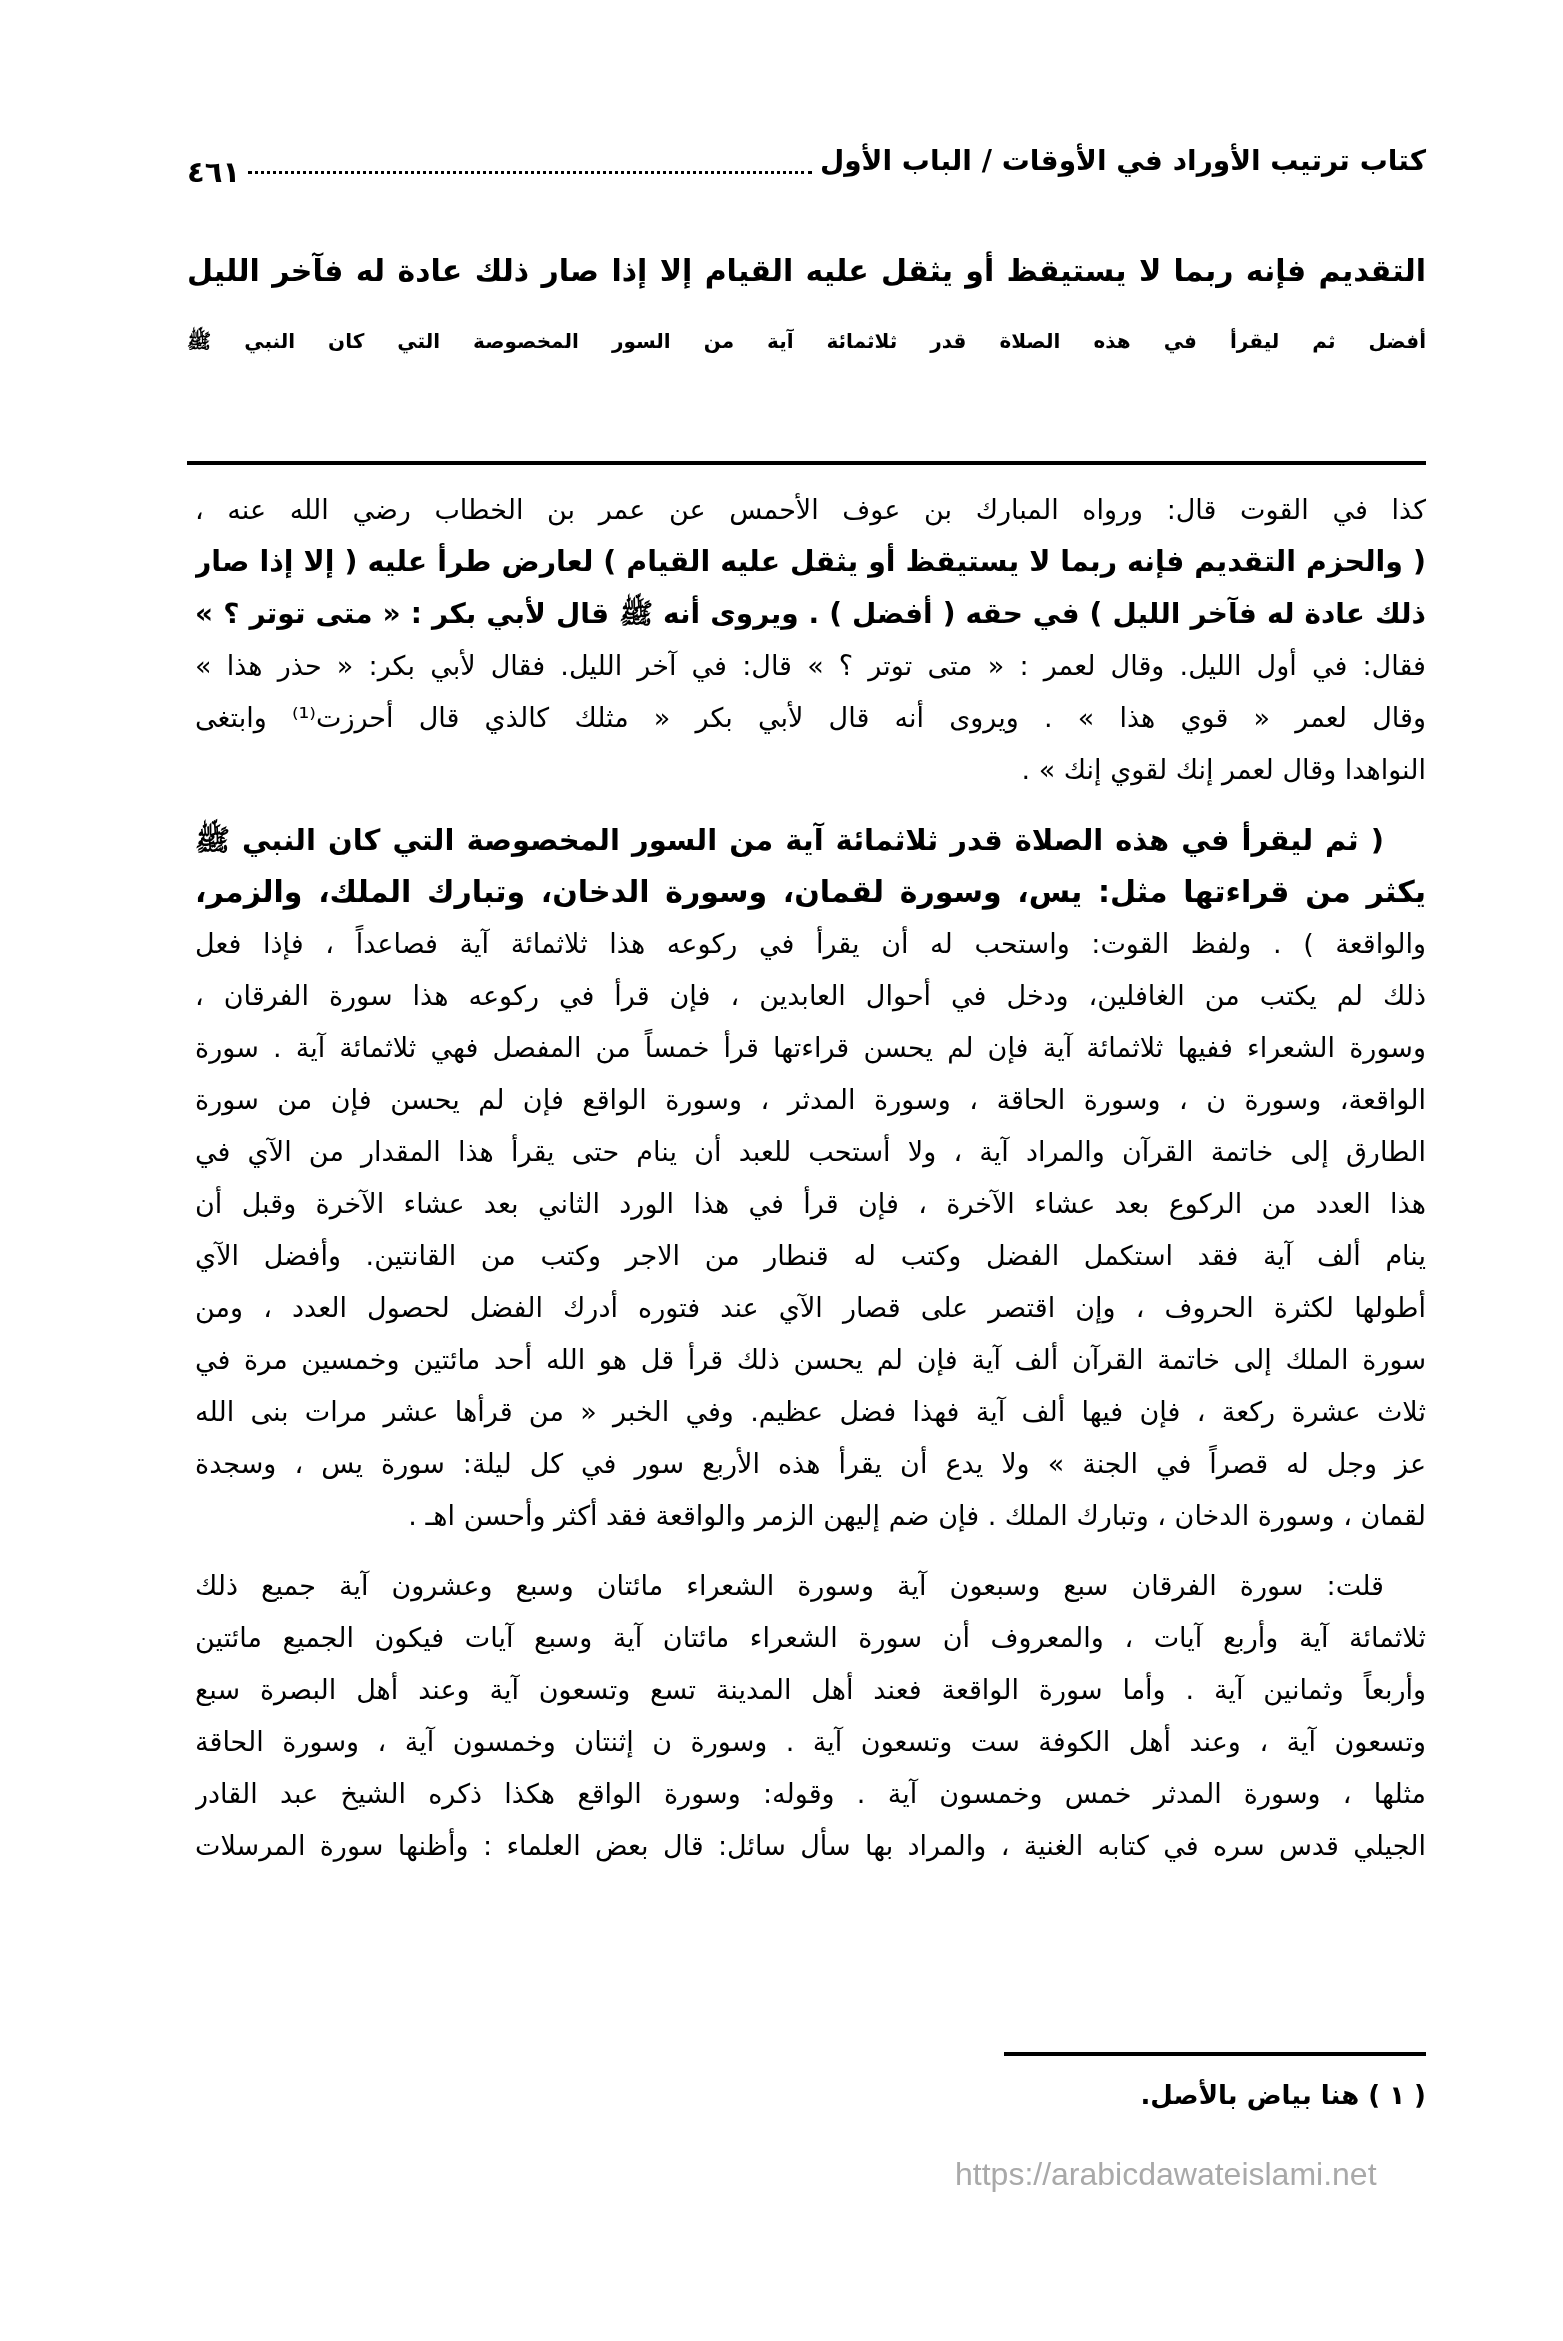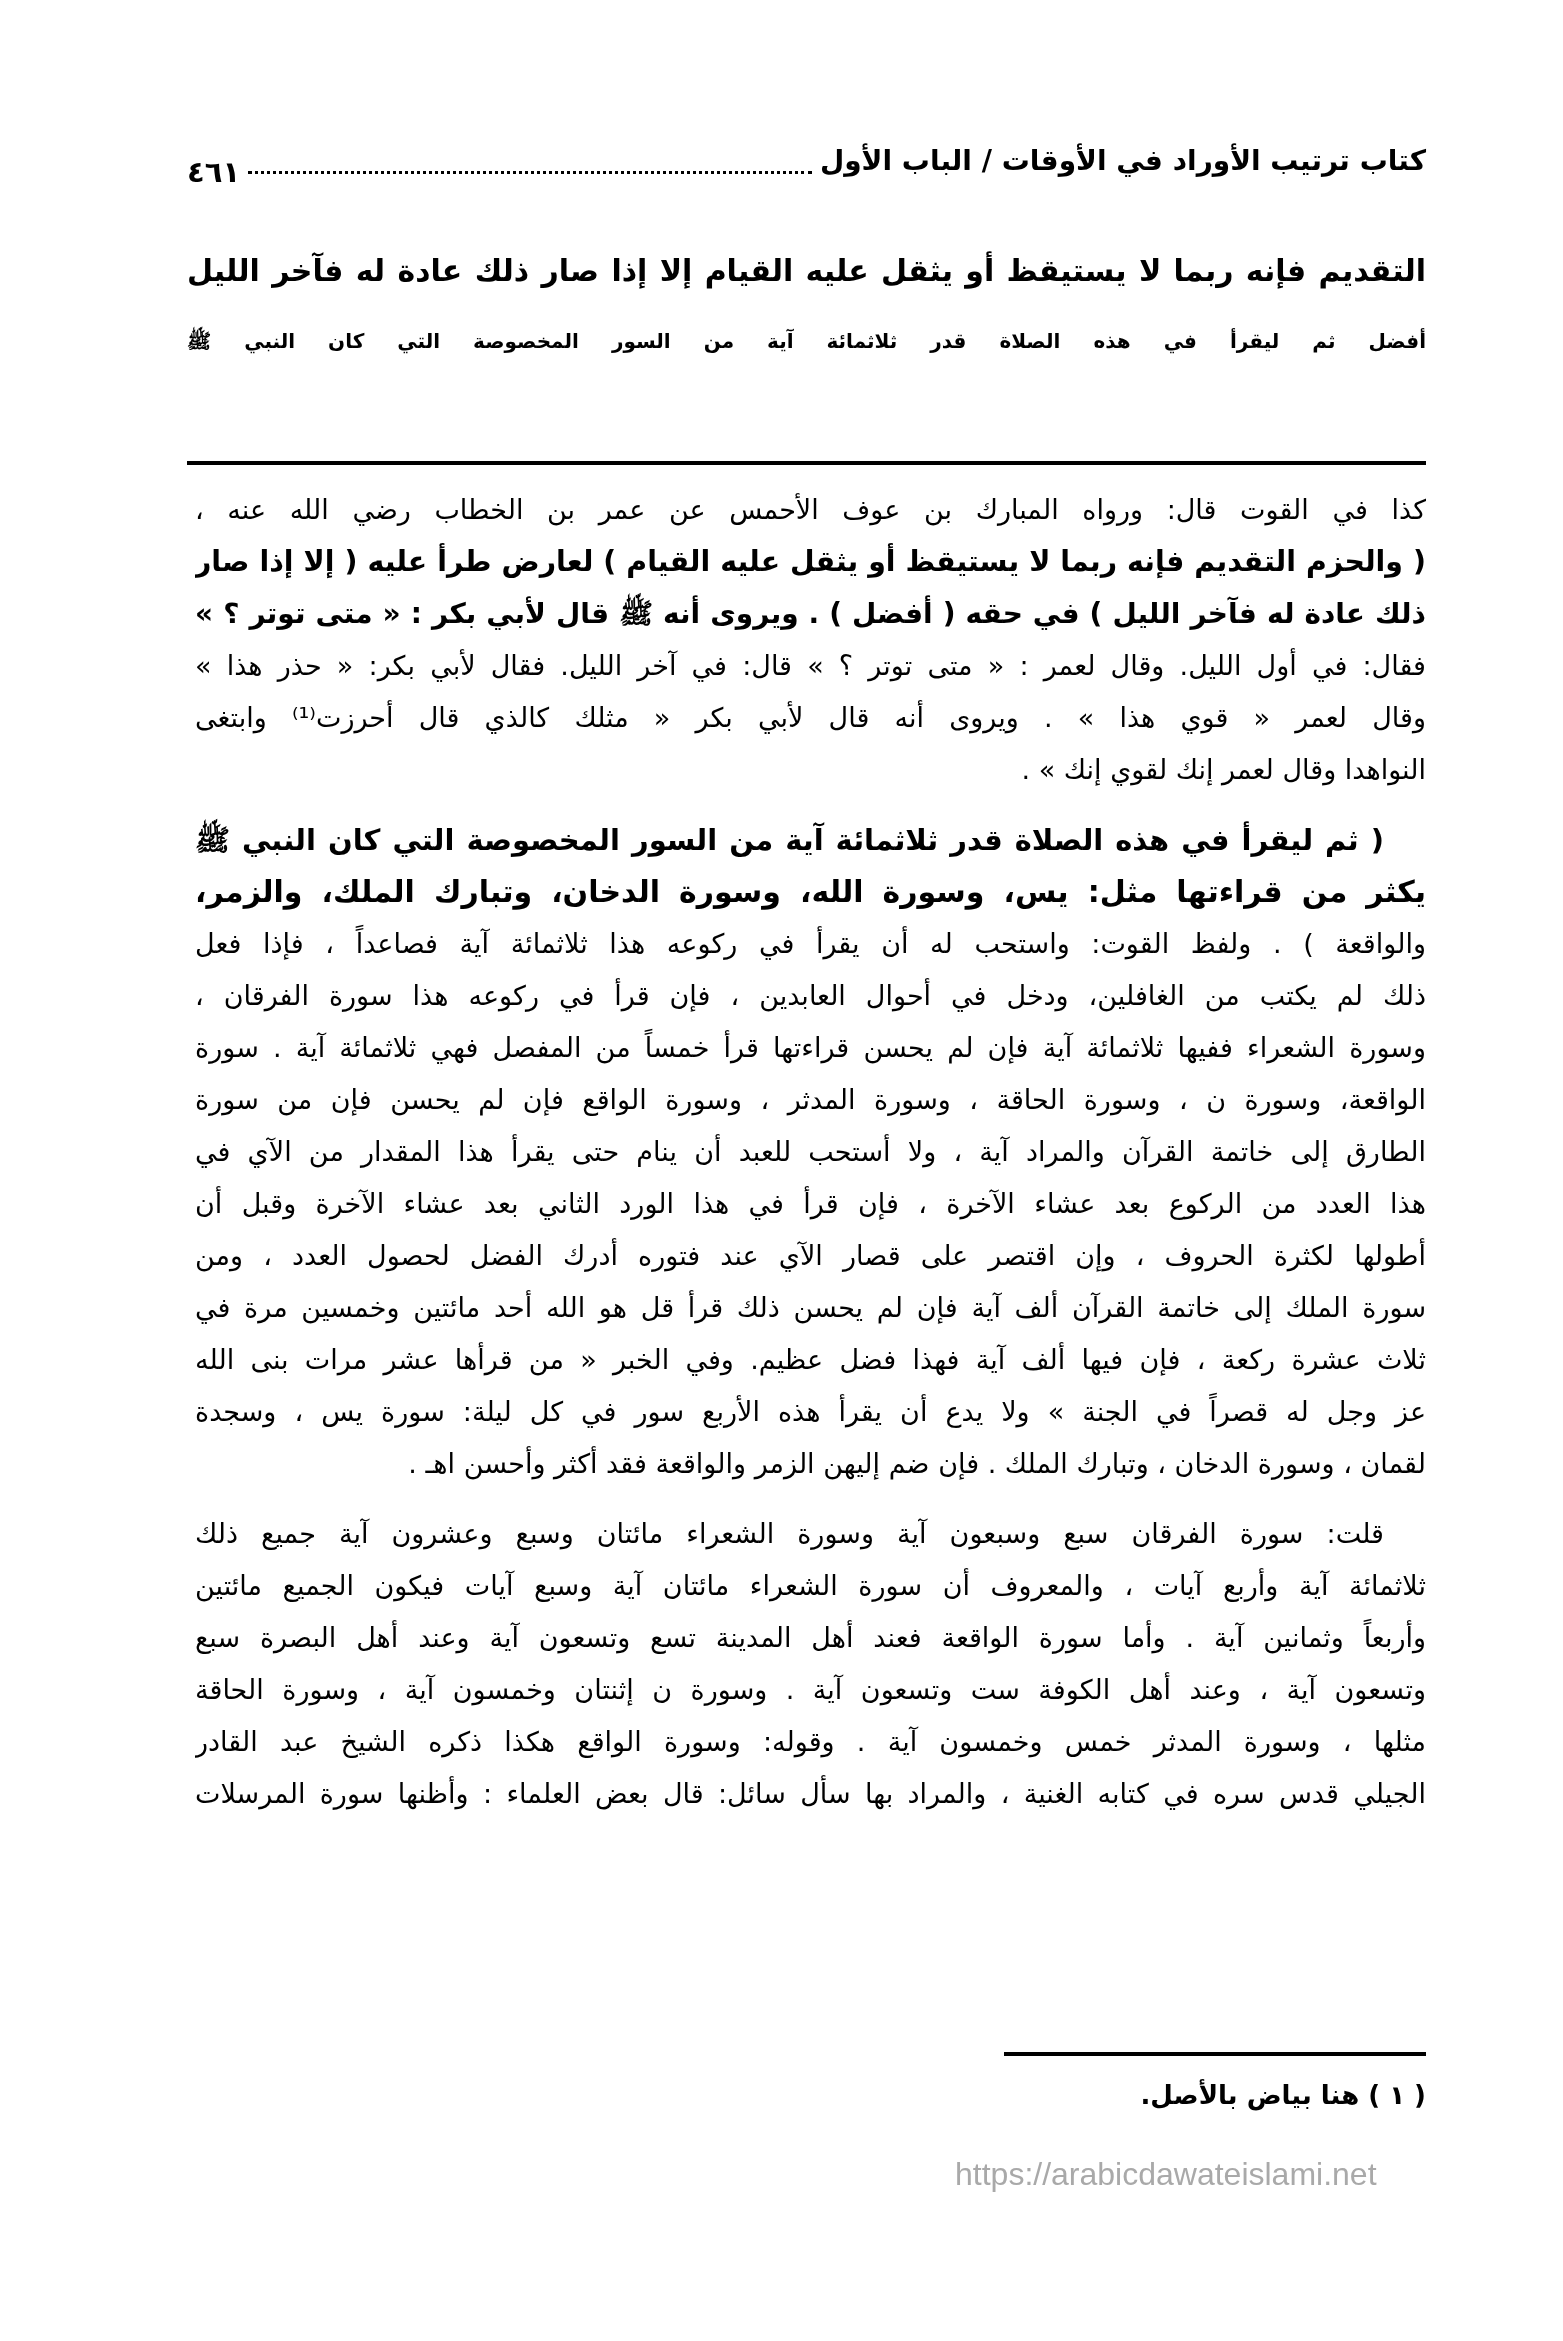--- a/index.html
+++ b/index.html
@@ -138,27 +138,28 @@
       <span class="line">كذا في القوت قال: ورواه المبارك بن عوف الأحمس عن عمر بن الخطاب رضي الله عنه ،</span>
       <span class="line big" style="font-size: 28.4px;">( والحزم التقديم فإنه ربما لا يستيقظ أو يثقل عليه القيام ) لعارض طرأ عليه ( إلا إذا صار</span>
       <span class="line big" style="font-size: 28px;">ذلك عادة له فآخر الليل ) في حقه ( أفضل ) . ويروى أنه ﷺ قال لأبي بكر : « متى توتر ؟ »</span>
       <span class="line">فقال: في أول الليل. وقال لعمر : « متى توتر ؟ » قال: في آخر الليل. فقال لأبي بكر: « حذر هذا »</span>
       <span class="line">وقال لعمر « قوي هذا » . ويروى أنه قال لأبي بكر « مثلك كالذي قال أحرزت⁽¹⁾ وابتغى</span>
       <span class="line last">النواهدا وقال لعمر إنك لقوي إنك » .</span>
     </div>
     <div class="para-gap"></div>
     <div>
       <span class="line big indent" style="font-size: 29px;">( ثم ليقرأ في هذه الصلاة قدر ثلاثمائة آية من السور المخصوصة التي كان النبي ﷺ</span>
-      <span class="line big">يكثر من قراءتها مثل: يس، وسورة الله، وسورة الدخان، وتبارك الملك، والزمر،</span>
+      <span class="line big">يكثر من قراءتها مثل: يس، وسورة لقمان، وسورة الدخان، وتبارك الملك، والزمر،</span>
       <span class="line">والواقعة ) . ولفظ القوت: واستحب له أن يقرأ في ركوعه هذا ثلاثمائة آية فصاعداً ، فإذا فعل</span>
       <span class="line">ذلك لم يكتب من الغافلين، ودخل في أحوال العابدين ، فإن قرأ في ركوعه هذا سورة الفرقان ،</span>
       <span class="line">وسورة الشعراء ففيها ثلاثمائة آية فإن لم يحسن قراءتها قرأ خمساً من المفصل فهي ثلاثمائة آية . سورة</span>
       <span class="line">الواقعة، وسورة ن ، وسورة الحاقة ، وسورة المدثر ، وسورة الواقع فإن لم يحسن فإن من سورة</span>
       <span class="line">الطارق إلى خاتمة القرآن والمراد آية ، ولا أستحب للعبد أن ينام حتى يقرأ هذا المقدار من الآي في</span>
       <span class="line">هذا العدد من الركوع بعد عشاء الآخرة ، فإن قرأ في هذا الورد الثاني بعد عشاء الآخرة وقبل أن</span>
+      <span class="line">ينام ألف آية فقد استكمل الفضل وكتب له قنطار من الاجر وكتب من القانتين. وأفضل الآي</span>
       <span class="line">أطولها لكثرة الحروف ، وإن اقتصر على قصار الآي عند فتوره أدرك الفضل لحصول العدد ، ومن</span>
       <span class="line">سورة الملك إلى خاتمة القرآن ألف آية فإن لم يحسن ذلك قرأ قل هو الله أحد مائتين وخمسين مرة في</span>
       <span class="line">ثلاث عشرة ركعة ، فإن فيها ألف آية فهذا فضل عظيم. وفي الخبر « من قرأها عشر مرات بنى الله</span>
       <span class="line">عز وجل له قصراً في الجنة » ولا يدع أن يقرأ هذه الأربع سور في كل ليلة: سورة يس ، وسجدة</span>
       <span class="line last">لقمان ، وسورة الدخان ، وتبارك الملك . فإن ضم إليهن الزمر والواقعة فقد أكثر وأحسن اهـ .</span>
     </div>
     <div class="para-gap"></div>
     <div>
       <span class="line indent">قلت: سورة الفرقان سبع وسبعون آية وسورة الشعراء مائتان وسبع وعشرون آية جميع ذلك</span>
       <span class="line">ثلاثمائة آية وأربع آيات ، والمعروف أن سورة الشعراء مائتان آية وسبع آيات فيكون الجميع مائتين</span>

